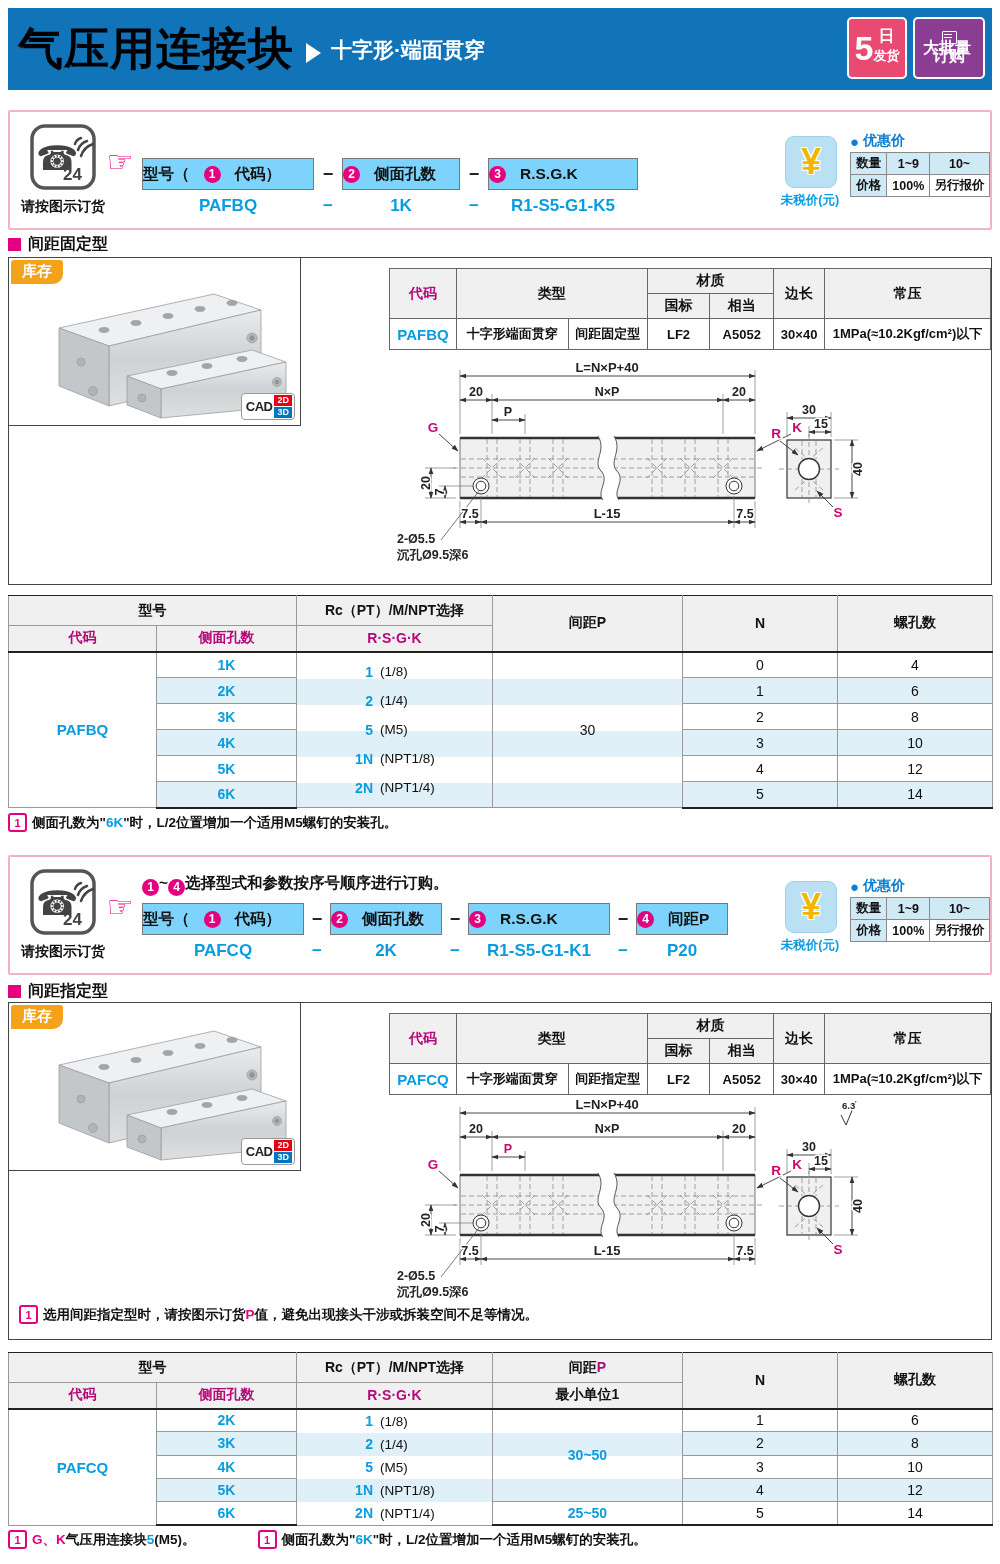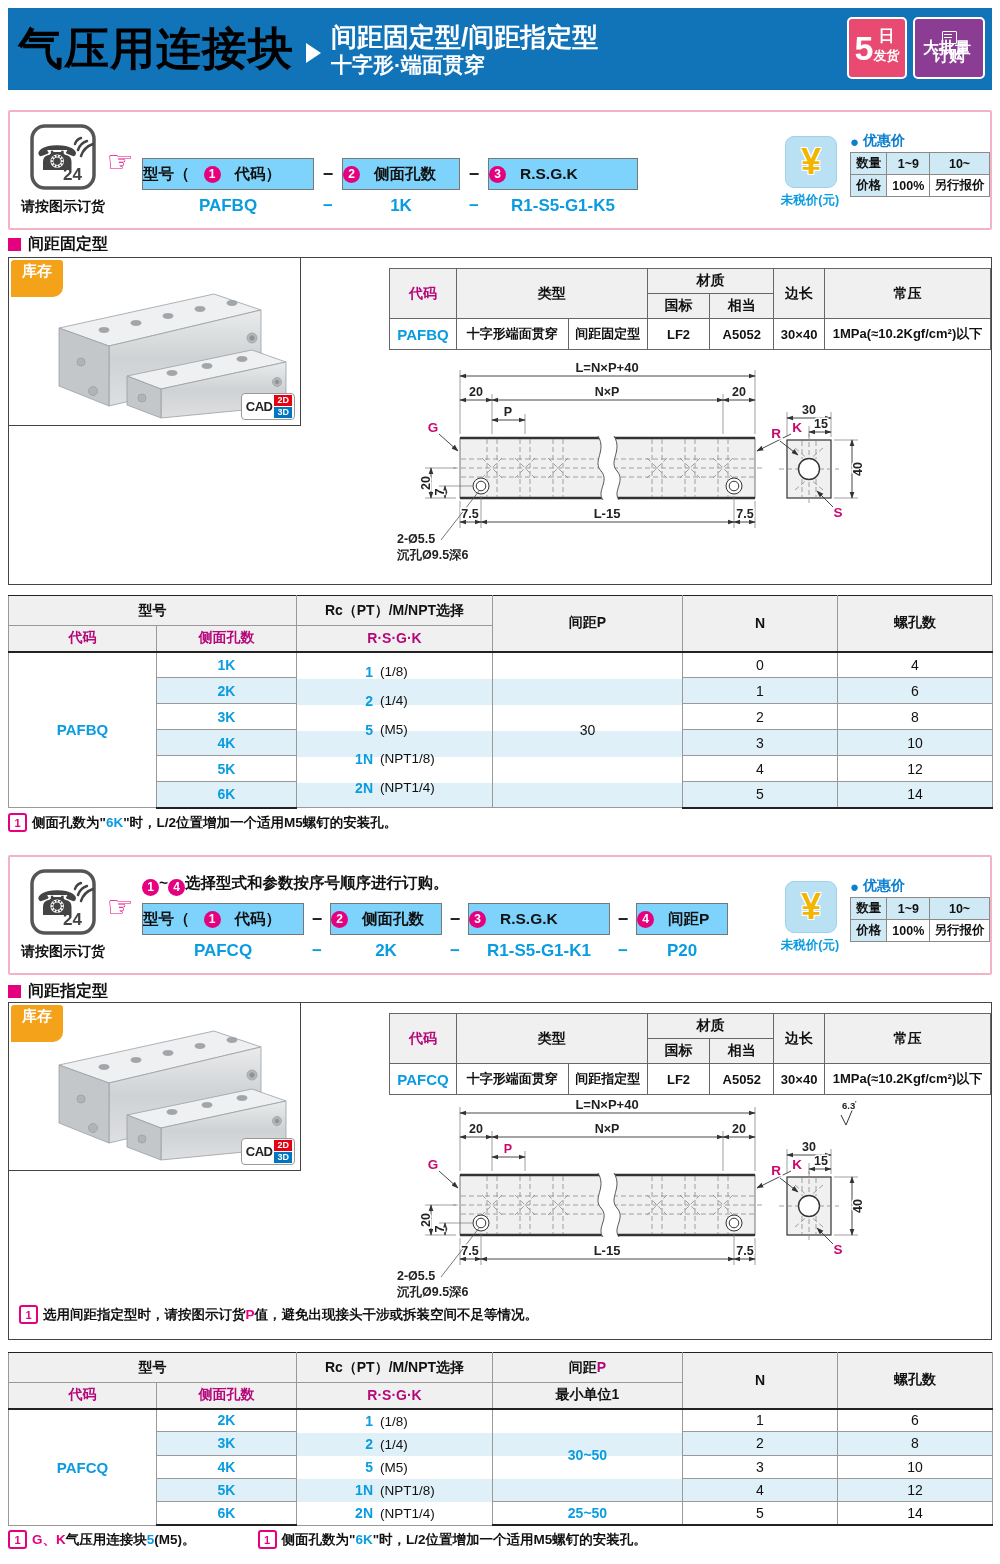--- a/index.html
+++ b/index.html
@@ -51,21 +51,21 @@
   .ptable tr:first-child td{background:#cfe9f5;}
   .ptable td:first-child{background:#cfe9f5;}
 
   
   .stitle{left:8px;font-size:16px;font-weight:bold;display:flex;align-items:center;gap:7px;}
   .stitle .sq{width:13px;height:13px;background:#e4007f;display:inline-block;}
 
   
   .secbox{left:8px;width:984px;border:1px solid #444;background:#fff;box-sizing:border-box;}
   .photobox{left:0;top:0;width:292px;height:168px;border-right:1px solid #444;border-bottom:1px solid #444;box-sizing:border-box;background:#fff;}
-  .stock{position:absolute;left:2px;top:2px;background:#f5a21b;color:#fff;font-size:15px;font-weight:bold;padding:2px 11px 16px;border-radius:3px 3px 10px 0/3px 3px 10px 0;}
+  .stock{position:absolute;left:2px;top:2px;background:#f5a21b;color:#fff;font-size:15px;font-weight:bold;padding:2px 11px 3px;border-radius:3px 3px 10px 0/3px 3px 10px 0;}
   .cadbadge{position:absolute;right:5px;bottom:5px;display:flex;align-items:center;background:#fff;border:1px solid #999;border-radius:4px;padding:1px 2px 1px 4px;gap:2px;}
   .cadbadge .cad{font-size:13px;font-weight:bold;color:#222;letter-spacing:-0.5px;}
   .cadbadge .dd{display:flex;flex-direction:column;gap:1px;}
   .cadbadge .d2{background:#e60012;color:#fff;font-size:9px;font-weight:bold;padding:0 3px;line-height:11px;}
   .cadbadge .d3{background:#0075c2;color:#fff;font-size:9px;font-weight:bold;padding:0 3px;line-height:11px;}
 
   
   .spec{position:absolute;left:380px;top:10px;border-collapse:collapse;table-layout:fixed;border:1.5px solid #333;}
   .spec th,.spec td{border:1px solid #666;text-align:center;padding:0 2px;white-space:nowrap;overflow:hidden;}
   .spec th{background:#f0f0f0;font-size:14px;font-weight:bold;height:24px;}
@@ -113,21 +113,20 @@
 </style>
 </head>
 <body>
 
 <div class="page">
 
   <div class="abs banner">
     <div class="banner-title">气压用连接块</div>
     <div class="banner-arrow"></div>
     <div class="banner-sub">
-      <span class="l1">间距固定型/间距指定型</span>
       <span class="l2">十字形·端面贯穿</span>
     </div>
     <div class="badge badge-fast">
       <span class="big">5</span>
       <span style="display:flex;flex-direction:column;align-items:center;">
         <span style="font-size:16px;font-weight:bold;">日</span>
         <span class="small">发货</span>
       </span>
     </div>
     <div class="badge badge-bulk">

